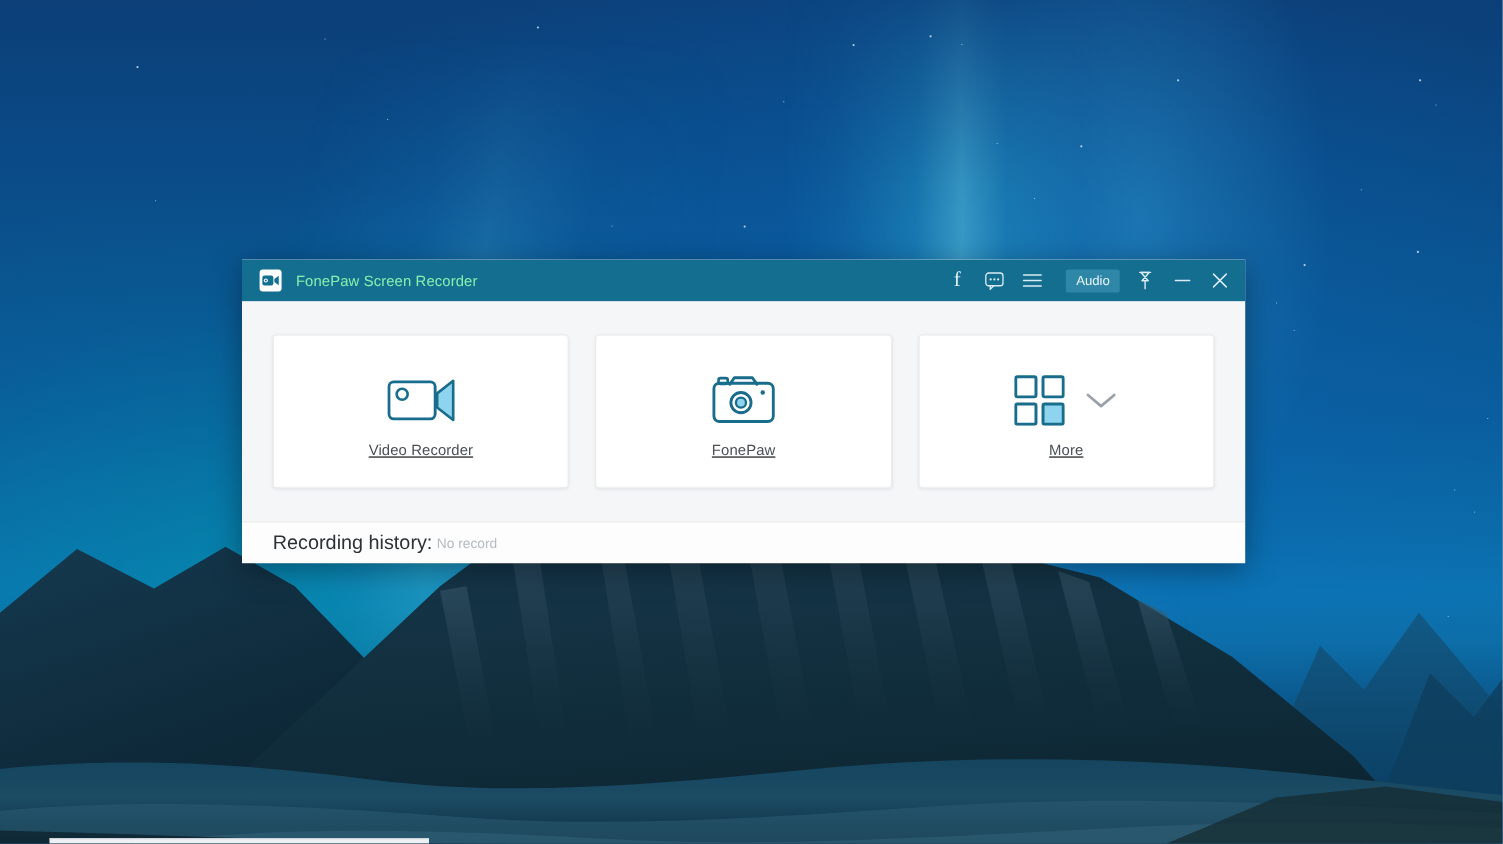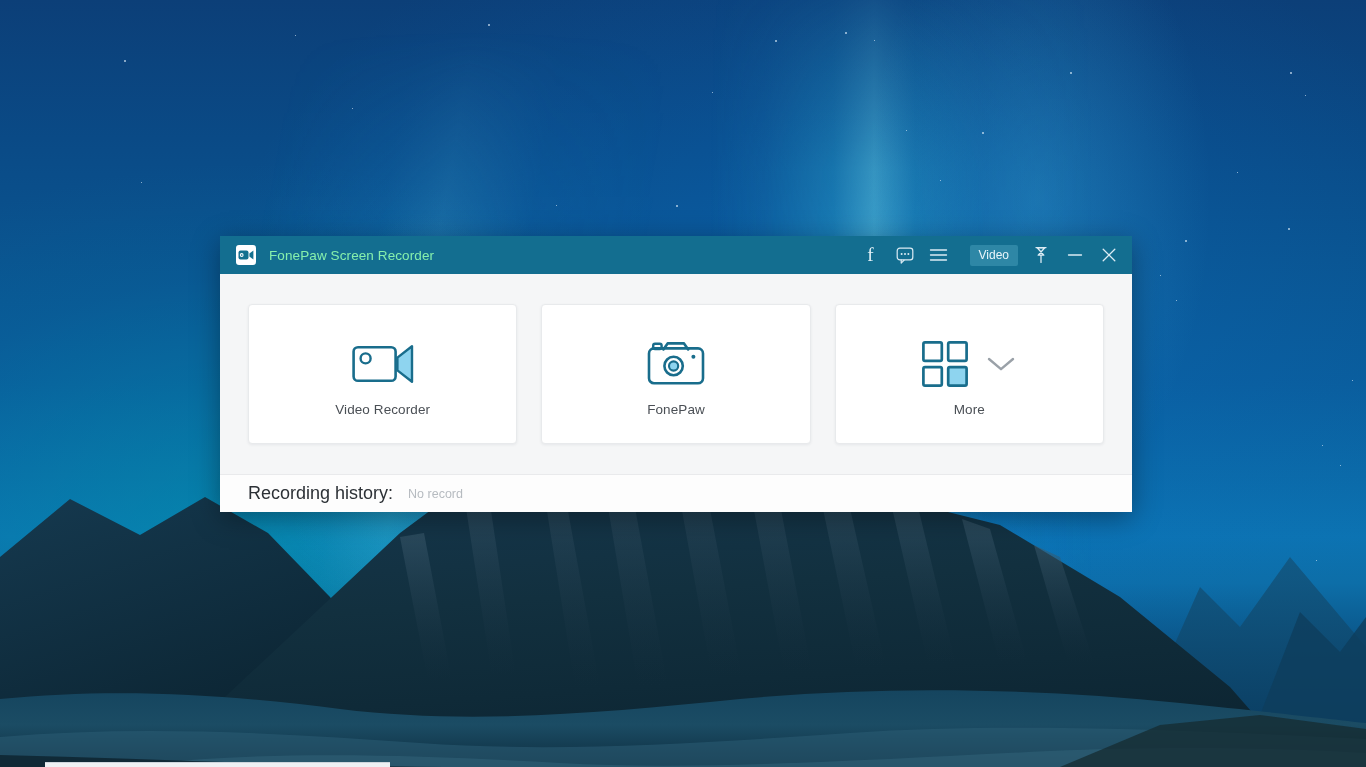--- a/index.html
+++ b/index.html
@@ -127,20 +127,21 @@
     background: #ffffff;
     border: 1px solid #e8eaec;
     border-radius: 4px;
     box-shadow: 0 1px 3px rgba(24,45,70,0.07);
     display: flex;
     flex-direction: column;
     align-items: center;
     justify-content: center;
     cursor: default;
     position: relative;
+    text-decoration: underline;
   }
   .card-icon {
     height: 64px;
     display: flex; align-items: center; justify-content: center;
     margin-bottom: 6px;
   }
   .card-label {
     font-size: 13.5px;
     color: #4a4f55;
     letter-spacing: .1px;
@@ -157,21 +158,21 @@
     align-items: center;
     padding: 0 28px;
   }
   #footer .fh-label {
     font-size: 18px;
     color: #2c3136;
   }
   #footer .fh-value {
     font-size: 12.5px;
     color: #b6bbc0;
-    margin-left: 15px;
+    margin-left: 4px;
   }
 
   
   #taskbar-sliver {
     position: absolute;
     left: 45px; bottom: 0;
     width: 345px; height: 5px;
     background: #eef1f4;
     border-top: 1px solid #cfd6dd;
   }
@@ -309,21 +310,21 @@
       <span class="tb-btn">
         <svg width="19" height="14" viewBox="0 0 19 14">
           <g stroke="#dcecf4" stroke-width="1.3" stroke-linecap="round">
             <line x1="1.5" y1="2" x2="17.5" y2="2"></line>
             <line x1="1.5" y1="7" x2="17.5" y2="7"></line>
             <line x1="1.5" y1="12" x2="17.5" y2="12"></line>
           </g>
         </svg>
       </span>
 
-      <span id="mini-button">Video</span>
+      <span id="mini-button">Audio</span>
 
       <span class="tb-btn">
         <svg width="16" height="18" viewBox="0 0 16 18">
           <g stroke="#dcecf4" stroke-width="1.3" fill="none" stroke-linecap="round" stroke-linejoin="round">
             <line x1="3" y1="1.6" x2="13" y2="1.6"></line>
             <path d="M4.3 1.8 L11.7 1.8 L5.2 9.2 L10.8 9.2 L4.3 1.8 Z"></path>
             <line x1="8" y1="9.4" x2="8" y2="16.4"></line>
           </g>
         </svg>
       </span>

